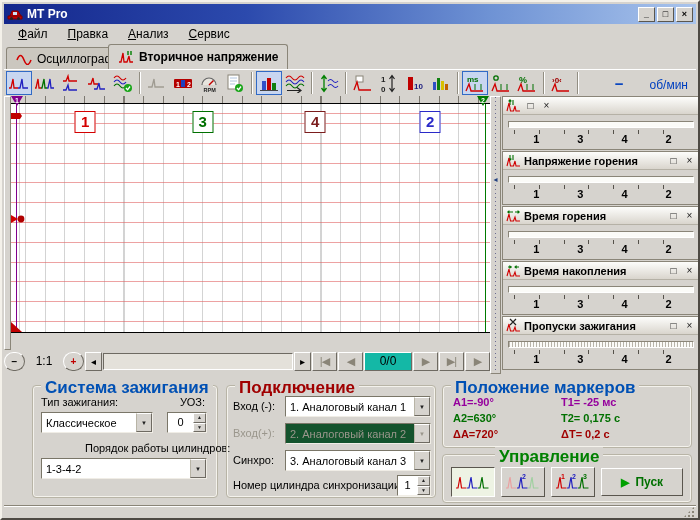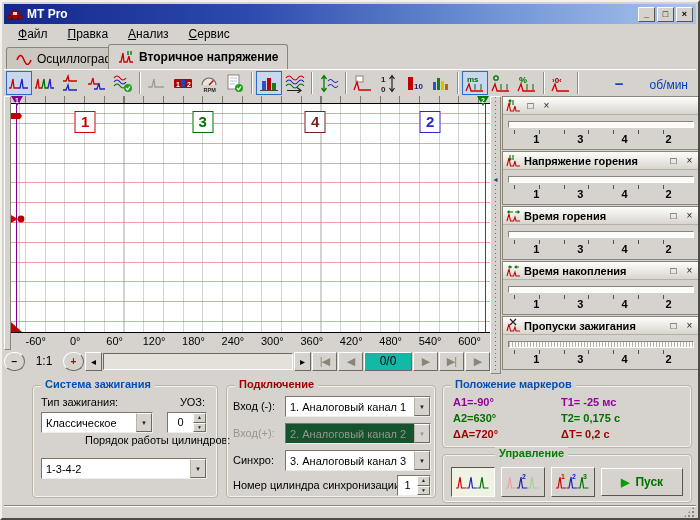--- a/index.html
+++ b/index.html
@@ -102,21 +102,21 @@
             border:1px solid; border-color:#8a8578 #fff #fff #8a8578; }
   .groove.dotted { background-image:repeating-linear-gradient(90deg,#b8b4aa 0 1px,transparent 1px 3px); }
   .pticks { position:absolute; left:11px; right:11px; top:15px; height:4px;
             background-image:repeating-linear-gradient(90deg,#55514a 0 1px,transparent 1px 24.8px); }
   .pt { position:absolute; top:18px; transform:translateX(-50%); font-weight:bold; font-size:11px; }
   .pt.l1 { left:17%; } .pt.l2 { left:39.5%; } .pt.l3 { left:62%; } .pt.l4 { left:84.5%; }
 
   
   .bottom { position:absolute; left:0; top:375px; width:700px; height:128px; }
   .groupbox { position:absolute; border:1px solid #b8b4a6; border-radius:4px; box-shadow:inset 0 0 0 1px #f4f2ec; }
-  .gtitle { position:absolute; top:-8px; left:8px; background:#d6d3ce; padding:0 4px; font-weight:bold; font-size:11px; }
+  .gtitle { position:absolute; top:-8px; left:8px; background:#d6d3ce; padding:0 4px; font-weight:bold; font-size:17px; }
   .g-ignition { left:30px; top:8px; width:186px; height:113px; }
   .g-connection { left:224px; top:8px; width:210px; height:113px; }
   .g-markers { left:440px; top:8px; width:250px; height:63px; }
   .g-control { left:440px; top:77px; width:250px; height:49px; }
   .t-blue { color:#0050b4; } .t-red { color:#a00000; } .t-green { color:#008000;margin-left:44px; }
 
   .lbl { position:absolute; font-size:11px; white-space:nowrap; }
   .combo { position:absolute; height:21px; background:#fff; border:1px solid; border-color:#7a7668 #f0ede6 #f0ede6 #7a7668;
            display:flex; align-items:center; }
   .combo .cval { flex:1; padding:0 4px; font-size:11px; white-space:nowrap; overflow:hidden; }
@@ -367,34 +367,20 @@
         <div class="cylbox cyl2">2</div>
       </div>
       <svg class="marker-tri a1" width="13" height="12" viewBox="0 0 13 12">
         <polygon points="0,0 12,0 6,10" fill="#80008c"></polygon>
         <text x="6" y="6.5" font-size="7" fill="#fff" text-anchor="middle" font-weight="bold">1</text>
       </svg>
       <svg class="marker-tri a2" width="13" height="12" viewBox="0 0 13 12">
         <polygon points="0,0 12,0 6,10" fill="#007a00"></polygon>
         <text x="6" y="6.5" font-size="7" fill="#fff" text-anchor="middle" font-weight="bold">2</text>
       </svg>
-      <div class="xlabels">
-        <span>-60°</span>
-        <span>0°</span>
-        <span>60°</span>
-        <span>120°</span>
-        <span>180°</span>
-        <span>240°</span>
-        <span>300°</span>
-        <span>360°</span>
-        <span>420°</span>
-        <span>480°</span>
-        <span>540°</span>
-        <span>600°</span>
-      </div>
     </div>
 
     <div class="zoombar">
       <span class="zbtn round">−</span>
       <span class="scale-label">1:1</span>
       <span class="zbtn round zoom-in-btn">+</span>
       <span class="zbtn arrowbtn">◂</span>
       <span class="track"></span>
       <span class="zbtn arrowbtn">▸</span>
       <span class="zbtn navbtn">|◀</span>
@@ -523,21 +509,21 @@
         <span class="cval">Классическое</span>
         <span class="cbtn">▼</span>
       </div>
       <div class="spinner" style="right:10px; top:26px; width:40px;">
         <span class="sval">0</span>
         <span class="scol">
           <span class="sbtn">▲</span>
           <span class="sbtn">▼</span>
         </span>
       </div>
-      <span class="lbl" style="left:8px; top:48px;padding-left:44px;">Порядок работы цилиндров:</span>
+      <span class="lbl" style="left:8px; top:56px;padding-left:44px;">Порядок работы цилиндров:</span>
       <div class="combo" style="left:8px; top:72px; right:10px;">
         <span class="cval">1-3-4-2</span>
         <span class="cbtn">▼</span>
       </div>
     </div>
 
     <div class="groupbox g-connection">
       <span class="gtitle t-red">Подключение</span>
       <span class="lbl" style="left:6px; top:14px;">Вход (-):</span>
       <div class="combo" style="left:58px; top:10px; width:146px;">

